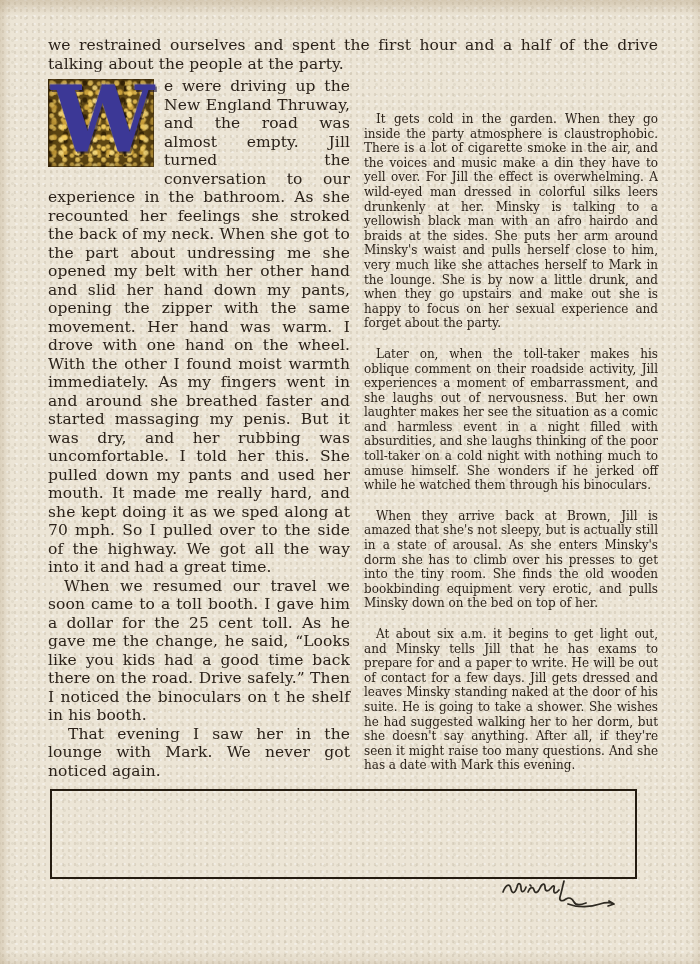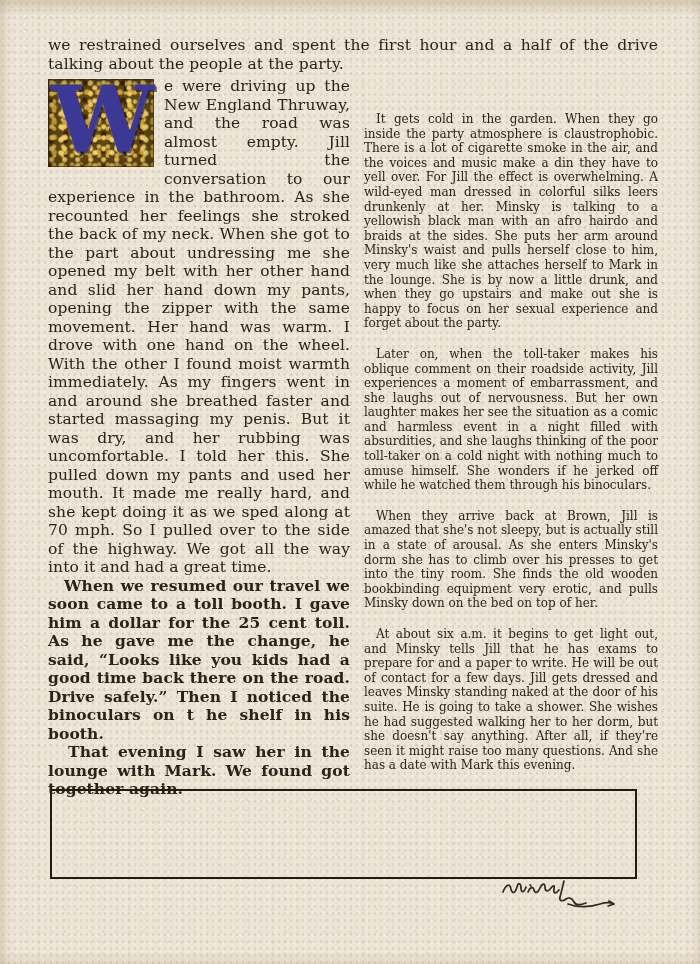--- a/index.html
+++ b/index.html
@@ -26,21 +26,21 @@
   .content::after { content:""; display:block; clear:both; }
 
   p { margin:0; }
   .intro {
     font-size:15.5px; line-height:18.5px; text-align:justify;
     margin-bottom:4px; letter-spacing:.1px;
   }
   .lead, .para {
     font-size:15.5px; line-height:18.5px; text-align:justify; letter-spacing:.1px;
   }
-  .para { text-indent:16px;font-weight:bold; }
+  .para { text-indent:16px; }
   .para-last { text-indent:20px; }
 
   
   .dropcap {
     float:left;
     width:104px; height:86px;
     margin:2px 10px 5px 0;
     position:relative;
     background-color:#5e4714;
     background-image:
@@ -98,21 +98,21 @@
 
       <aside class="right-col">
         <p>It gets cold in the garden.  When they go inside the party atmosphere is claustrophobic. There is a lot of cigarette smoke in the air, and the voices and music make a din they have to yell over. For Jill the effect is overwhelming.  A wild-eyed man dressed in colorful silks leers drunkenly at her.  Minsky is talking to a yellowish black man with an afro hairdo and braids at the sides.  She puts her arm around Minsky's waist and pulls herself close to him, very much like she attaches herself to Mark in the lounge. She is by now a little drunk, and when they go upstairs and make out she is happy to focus on her sexual experience and forget about the party.</p>
         <p>Later on, when the toll-taker makes his oblique comment on their roadside activity, Jill experiences a moment of embarrassment, and she laughs out of nervousness.  But her own laughter makes her see the situation as a comic and harmless event in a night filled with absurdities, and she laughs thinking of the poor toll-taker on a cold night with nothing much to amuse himself.  She wonders if he jerked off while he watched them through his binoculars.</p>
         <p>When they arrive back at Brown, Jill is amazed that she's not sleepy, but is actually still in a state of arousal.  As she enters Minsky's dorm she has to climb over his presses to get into the tiny room.  She finds the old wooden bookbinding equipment very erotic, and pulls Minsky down on the bed on top of her.</p>
         <p>At about six a.m. it begins to get light out, and Minsky tells Jill that he has exams to prepare for and a paper to write.  He will be out of contact for a few days.  Jill gets dressed and leaves Minsky standing naked at the door of his suite. He is going to take a shower.  She wishes he had suggested walking her to her dorm, but she doesn't say anything.  After all, if they're seen it might raise too many questions.  And she has a date with Mark this evening.</p>
       </aside>
 
       <p class="lead">e were driving up the New England Thruway, and the road was almost empty.  Jill turned the conversation to our experience in the bathroom.  As she recounted her feelings she stroked the back of my neck.  When she got to the part about undressing me she opened my belt with her other hand and slid her hand down my pants, opening the zipper with the same movement.  Her hand was warm.  I drove with one hand on the wheel.  With the other I found moist warmth immediately.  As my fingers went in and around she breathed faster and started massaging my penis.  But it was dry, and her rubbing was uncomfortable.  I told her this.  She pulled down my pants and used her mouth.  It made me really hard, and she kept doing it as we sped along at 70 mph.  So I pulled over to the side of the highway.  We got all the way into it and had a great time.</p>
       <p class="para">When we resumed our travel we soon came to a toll booth.  I gave him a dollar for the 25 cent toll.  As he gave me the change, he said, “Looks like you kids had a good time back there on the road.  Drive safely.”  Then I noticed the binoculars on t he shelf in his booth.</p>
-      <p class="para para-last">That evening I saw her in the lounge with Mark. We found got together again.</p>
+      <p class="para para-last">That evening I saw her in the lounge with Mark. We never got noticed again.</p>
     </div>
   </div>
 
   <div class="caption-box"></div>
 
   <div class="signature" title="">
     <svg viewBox="0 0 132 44" xmlns="http://www.w3.org/2000/svg">
       <g fill="none" stroke="#2e2a22" stroke-width="1.7" stroke-linecap="round" stroke-linejoin="round">
         <path d="M5 21 C8 13 12 12 13 18 C14 23 17 23 19 16 C20 11 23 12 23 17 C23 22 26 22 28 16"></path>
         <path d="M32 14 l1 1"></path>

